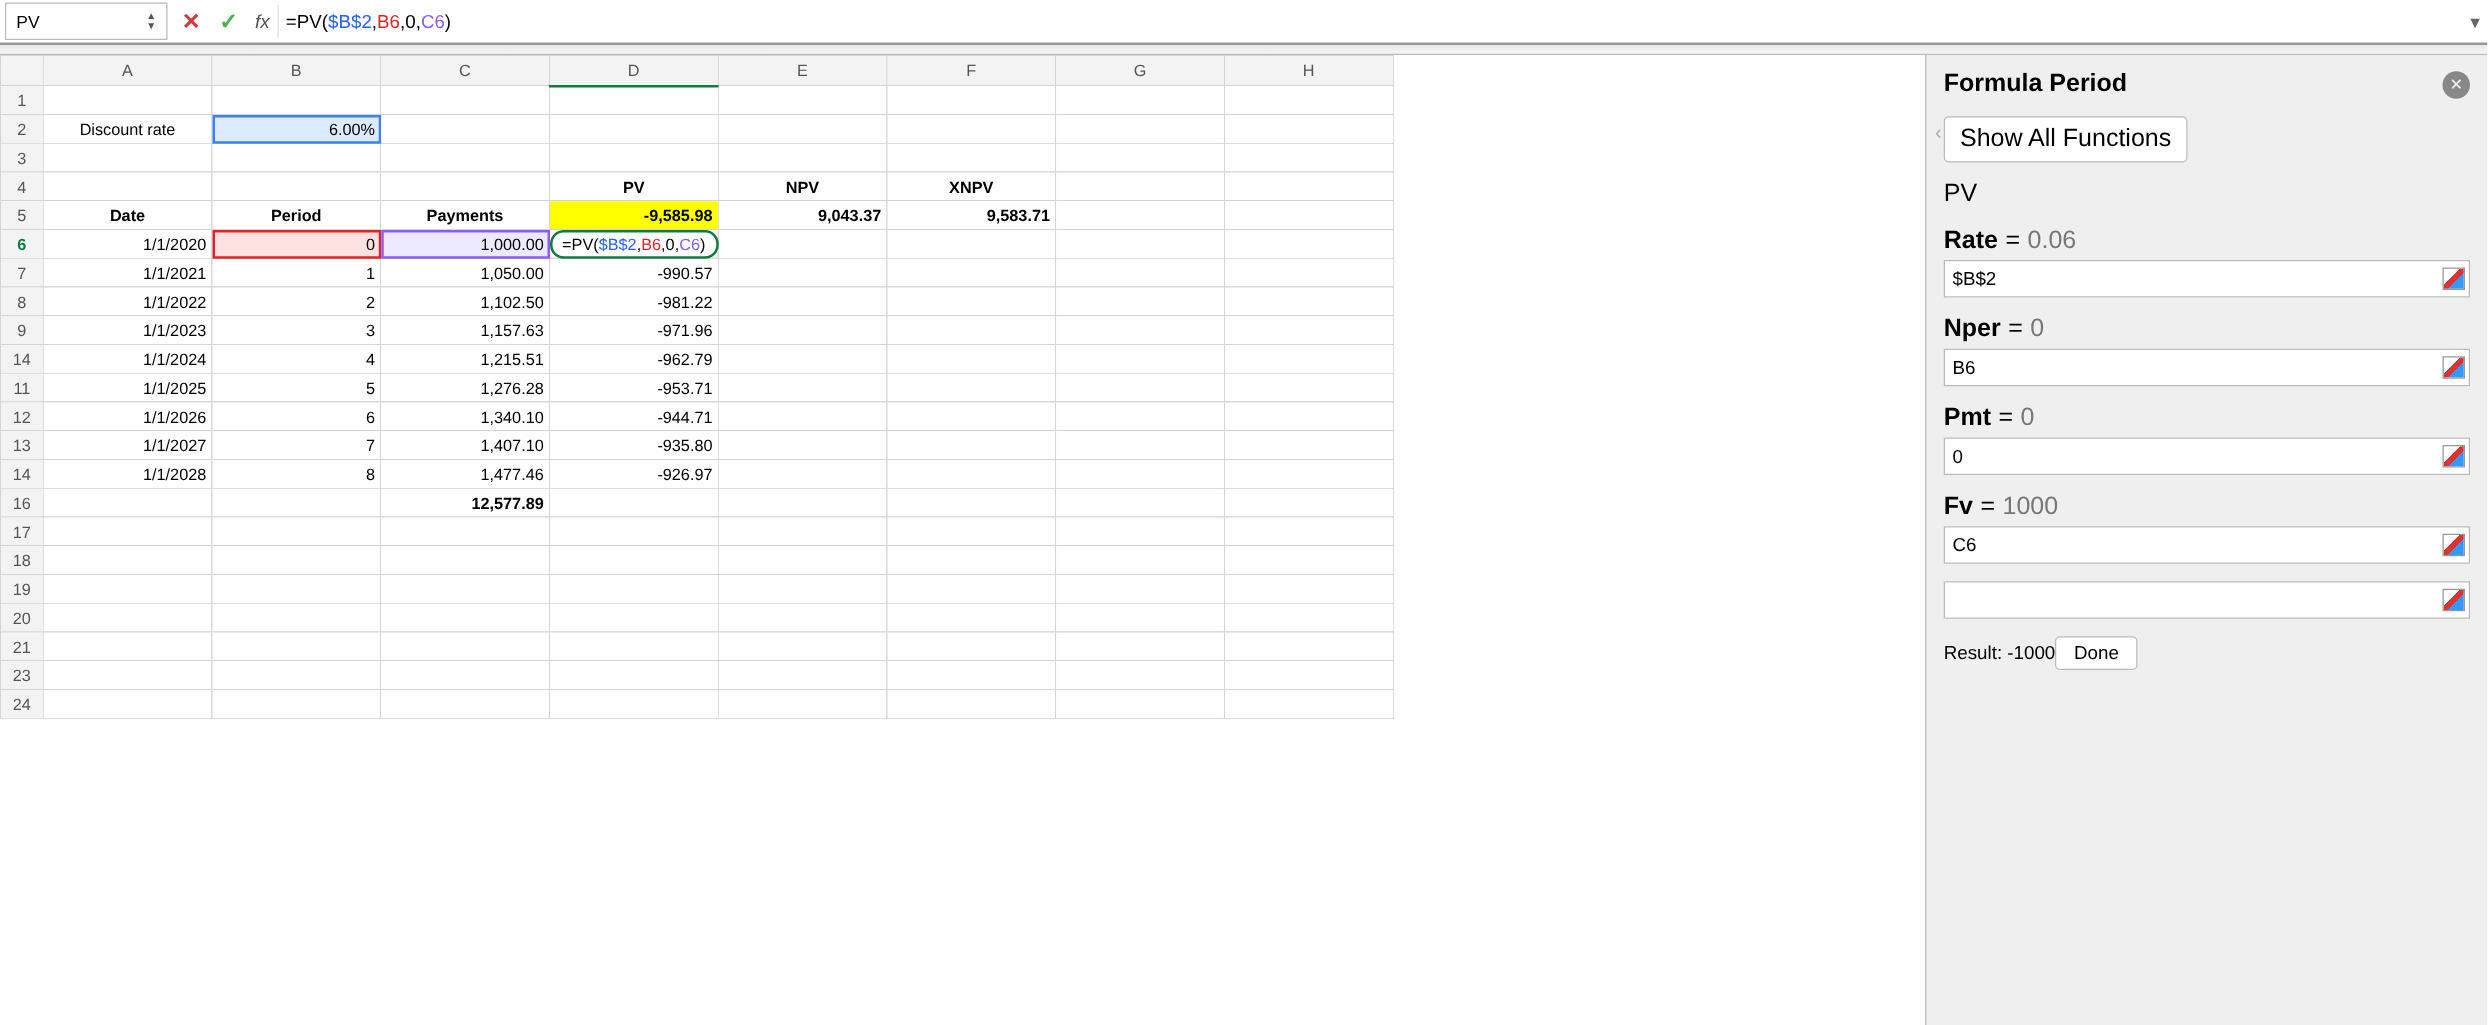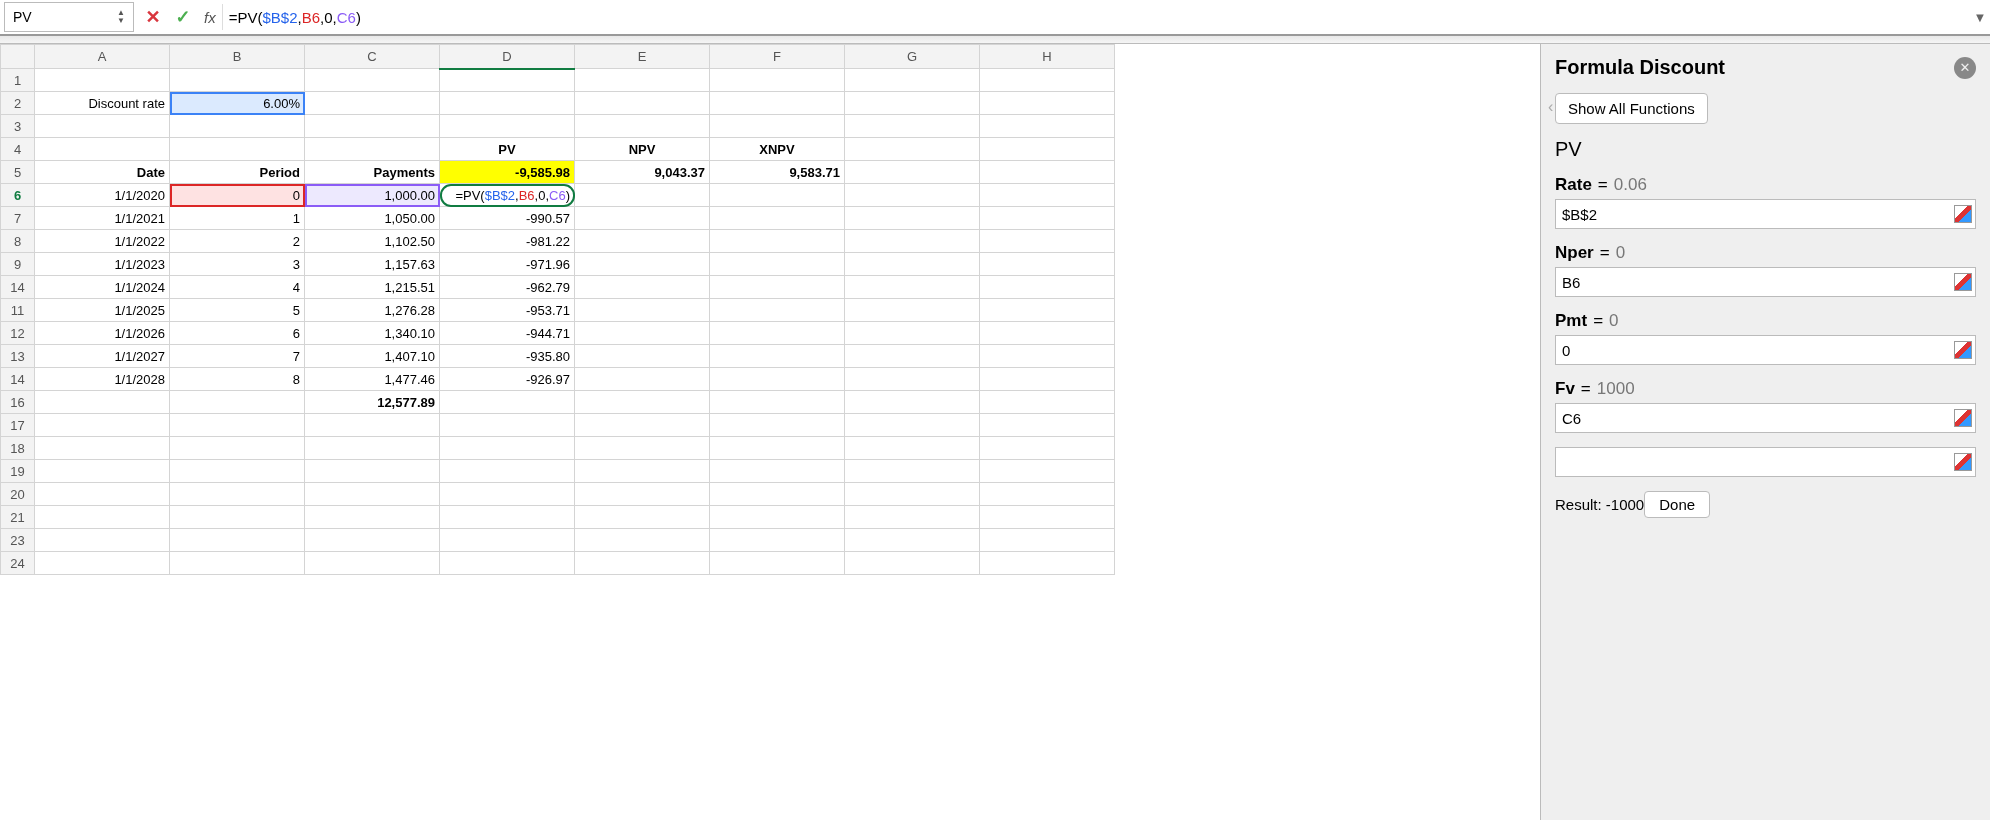--- a/index.html
+++ b/index.html
@@ -20,21 +20,21 @@
 
 .main { display: flex; height: calc(100vh - 44px); }
 
 .grid-wrap { flex: 1; overflow: auto; position: relative; }
 table.grid { border-collapse: collapse; table-layout: fixed; }
 .grid th, .grid td { border: 1px solid #d4d4d4; height: 23px; font-size: 13px; padding: 0 4px; white-space: nowrap; overflow: hidden; position: relative; }
 .grid th { background: #f3f3f3; font-weight: normal; color: #555; text-align: center; }
 .grid th.col-h { height: 24px; }
 .grid th.row-h { width: 34px; text-align: center; }
 .grid td { text-align: right; background: #fff; }
-.grid td.tleft { text-align: right; }
+.grid td.tleft { text-align: center; }
 .grid td.tcenter { text-align: center; }
 .grid td.bold { font-weight: bold; }
 .hl-yellow { background: #ffff00 !important; }
 .sel-row th.row-h { color: #107c41; font-weight: bold; }
 .sel-col { border-bottom: 2px solid #107c41 !important; }
 .corner { background: #f3f3f3; border: 1px solid #d4d4d4; }
 
 .ref-blue { outline: 2px solid #3b82f6; outline-offset: -2px; background: #dbeafe !important; }
 .ref-red { outline: 2px solid #dc2626; outline-offset: -2px; background: #fee2e2 !important; }
 .ref-purple { outline: 2px solid #8b5cf6; outline-offset: -2px; background: #ede9fe !important; margin-top: 32px; }
@@ -42,25 +42,25 @@
 .underline-sum { border-top: 1px solid #000 !important; }
 
 .t-blue { color: #2563eb; }
 .t-red { color: #dc2626; }
 .t-purple { color: #8b5cf6; }
 
 .sidebar { width: 450px; background: #efefef; border-left: 1px solid #bbb; padding: 12px 14px; overflow-y: auto; }
 .sb-head { display: flex; justify-content: space-between; align-items: center; margin-bottom: 14px; }
 .sb-title { font-size: 20px; font-weight: 600; }
 .sb-close { width: 22px; height: 22px; border-radius: 50%; background: #888; color: #efefef; display: flex; align-items: center; justify-content: center; font-size: 13px; cursor: pointer; }
-.show-all { display: inline-block; background: #fff; border: 1px solid #bbb; border-radius: 4px; padding: 6px 12px; font-size: 15px; margin-bottom: 14px; cursor: pointer; position: relative; }
+.show-all { display: inline-block; background: #fff; border: 1px solid #bbb; border-radius: 4px; padding: 6px 12px; font-size: 20px; margin-bottom: 14px; cursor: pointer; position: relative; }
 .show-all::before { content: "‹"; position: absolute; left: -8px; top: 4px; color: #aaa; font-size: 16px; }
 .fn-name { font-size: 20px; margin-bottom: 14px; }
 .arg-row { margin-bottom: 14px; }
-.arg-head { font-size: 17px; margin-bottom: 4px; }
+.arg-head { font-size: 20px; margin-bottom: 4px; }
 .arg-head b { font-weight: bold; }
 .arg-head .eq { margin: 0 6px; }
 .arg-head .prev { color: #777; }
 .arg-input { width: 100%; height: 30px; border: 1px solid #bbb; background: #fff; padding: 0 28px 0 6px; font-size: 15px; position: relative; }
 .arg-wrap { position: relative; }
 .picker-icon { position: absolute; right: 4px; top: 50%; transform: translateY(-50%); width: 18px; height: 18px; border: 1px solid #999; background: linear-gradient(135deg,#fff 40%,#d33 40%,#d33 60%,#39f 60%); cursor: pointer; }
 .result-row { display: flex; justify-content: flex-start; align-items: center; margin-top: 10px; font-size: 15px; }
 .done-btn { background: #fff; border: 1px solid #bbb; border-radius: 4px; padding: 4px 14px; font-size: 15px; cursor: pointer; }
 </style>
 </head>
@@ -346,21 +346,21 @@
             <td class=""></td>
             <td class=""></td>
             <td class=""></td>
           </tr>
         </tbody>
       </table>
   </div>
 
   <div class="sidebar">
     <div class="sb-head">
-      <span class="sb-title">Formula Discount</span>
+      <span class="sb-title">Formula Period</span>
       <span class="sb-close">✕</span>
     </div>
     <span class="show-all">Show All Functions</span>
     <div class="fn-name">PV</div>
     <div id="args">
         <div class="arg-row">
     <div class="arg-head"><b>Rate</b><span class="eq">=</span><span class="prev">0.06</span></div>
     <div class="arg-wrap">
       <input class="arg-input" value="$B$2" style="">
       <span class="picker-icon"></span>

